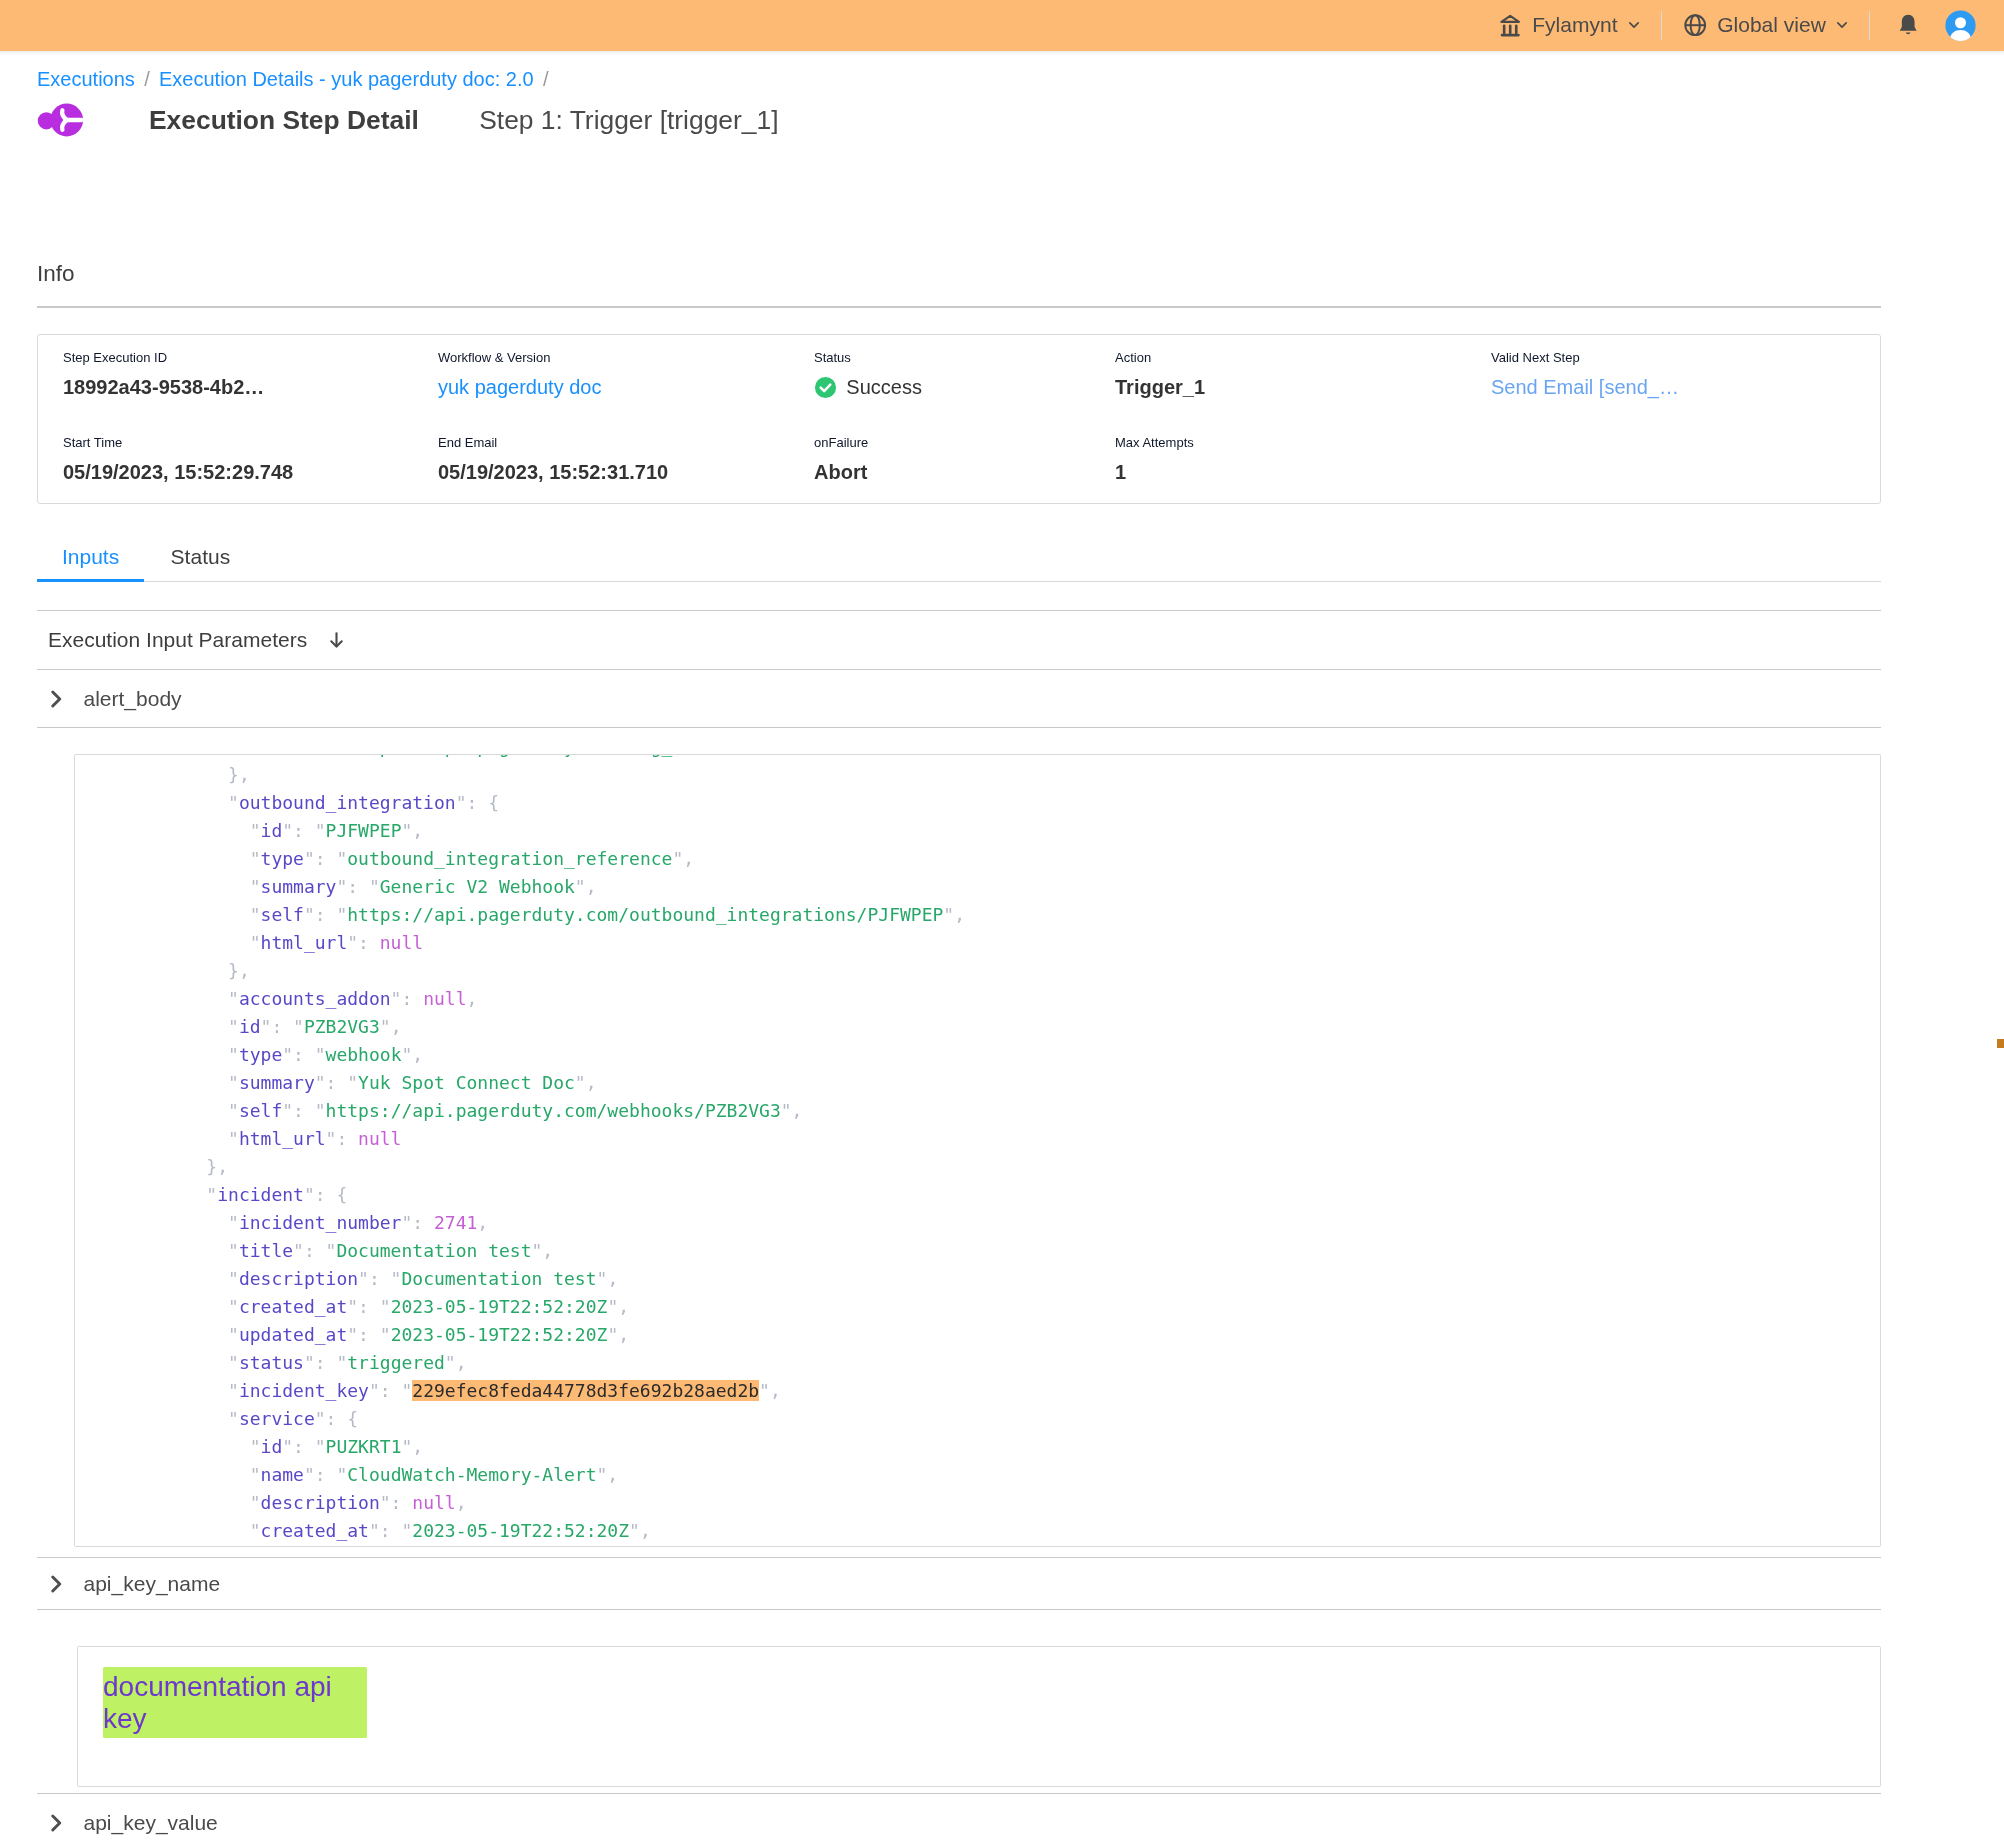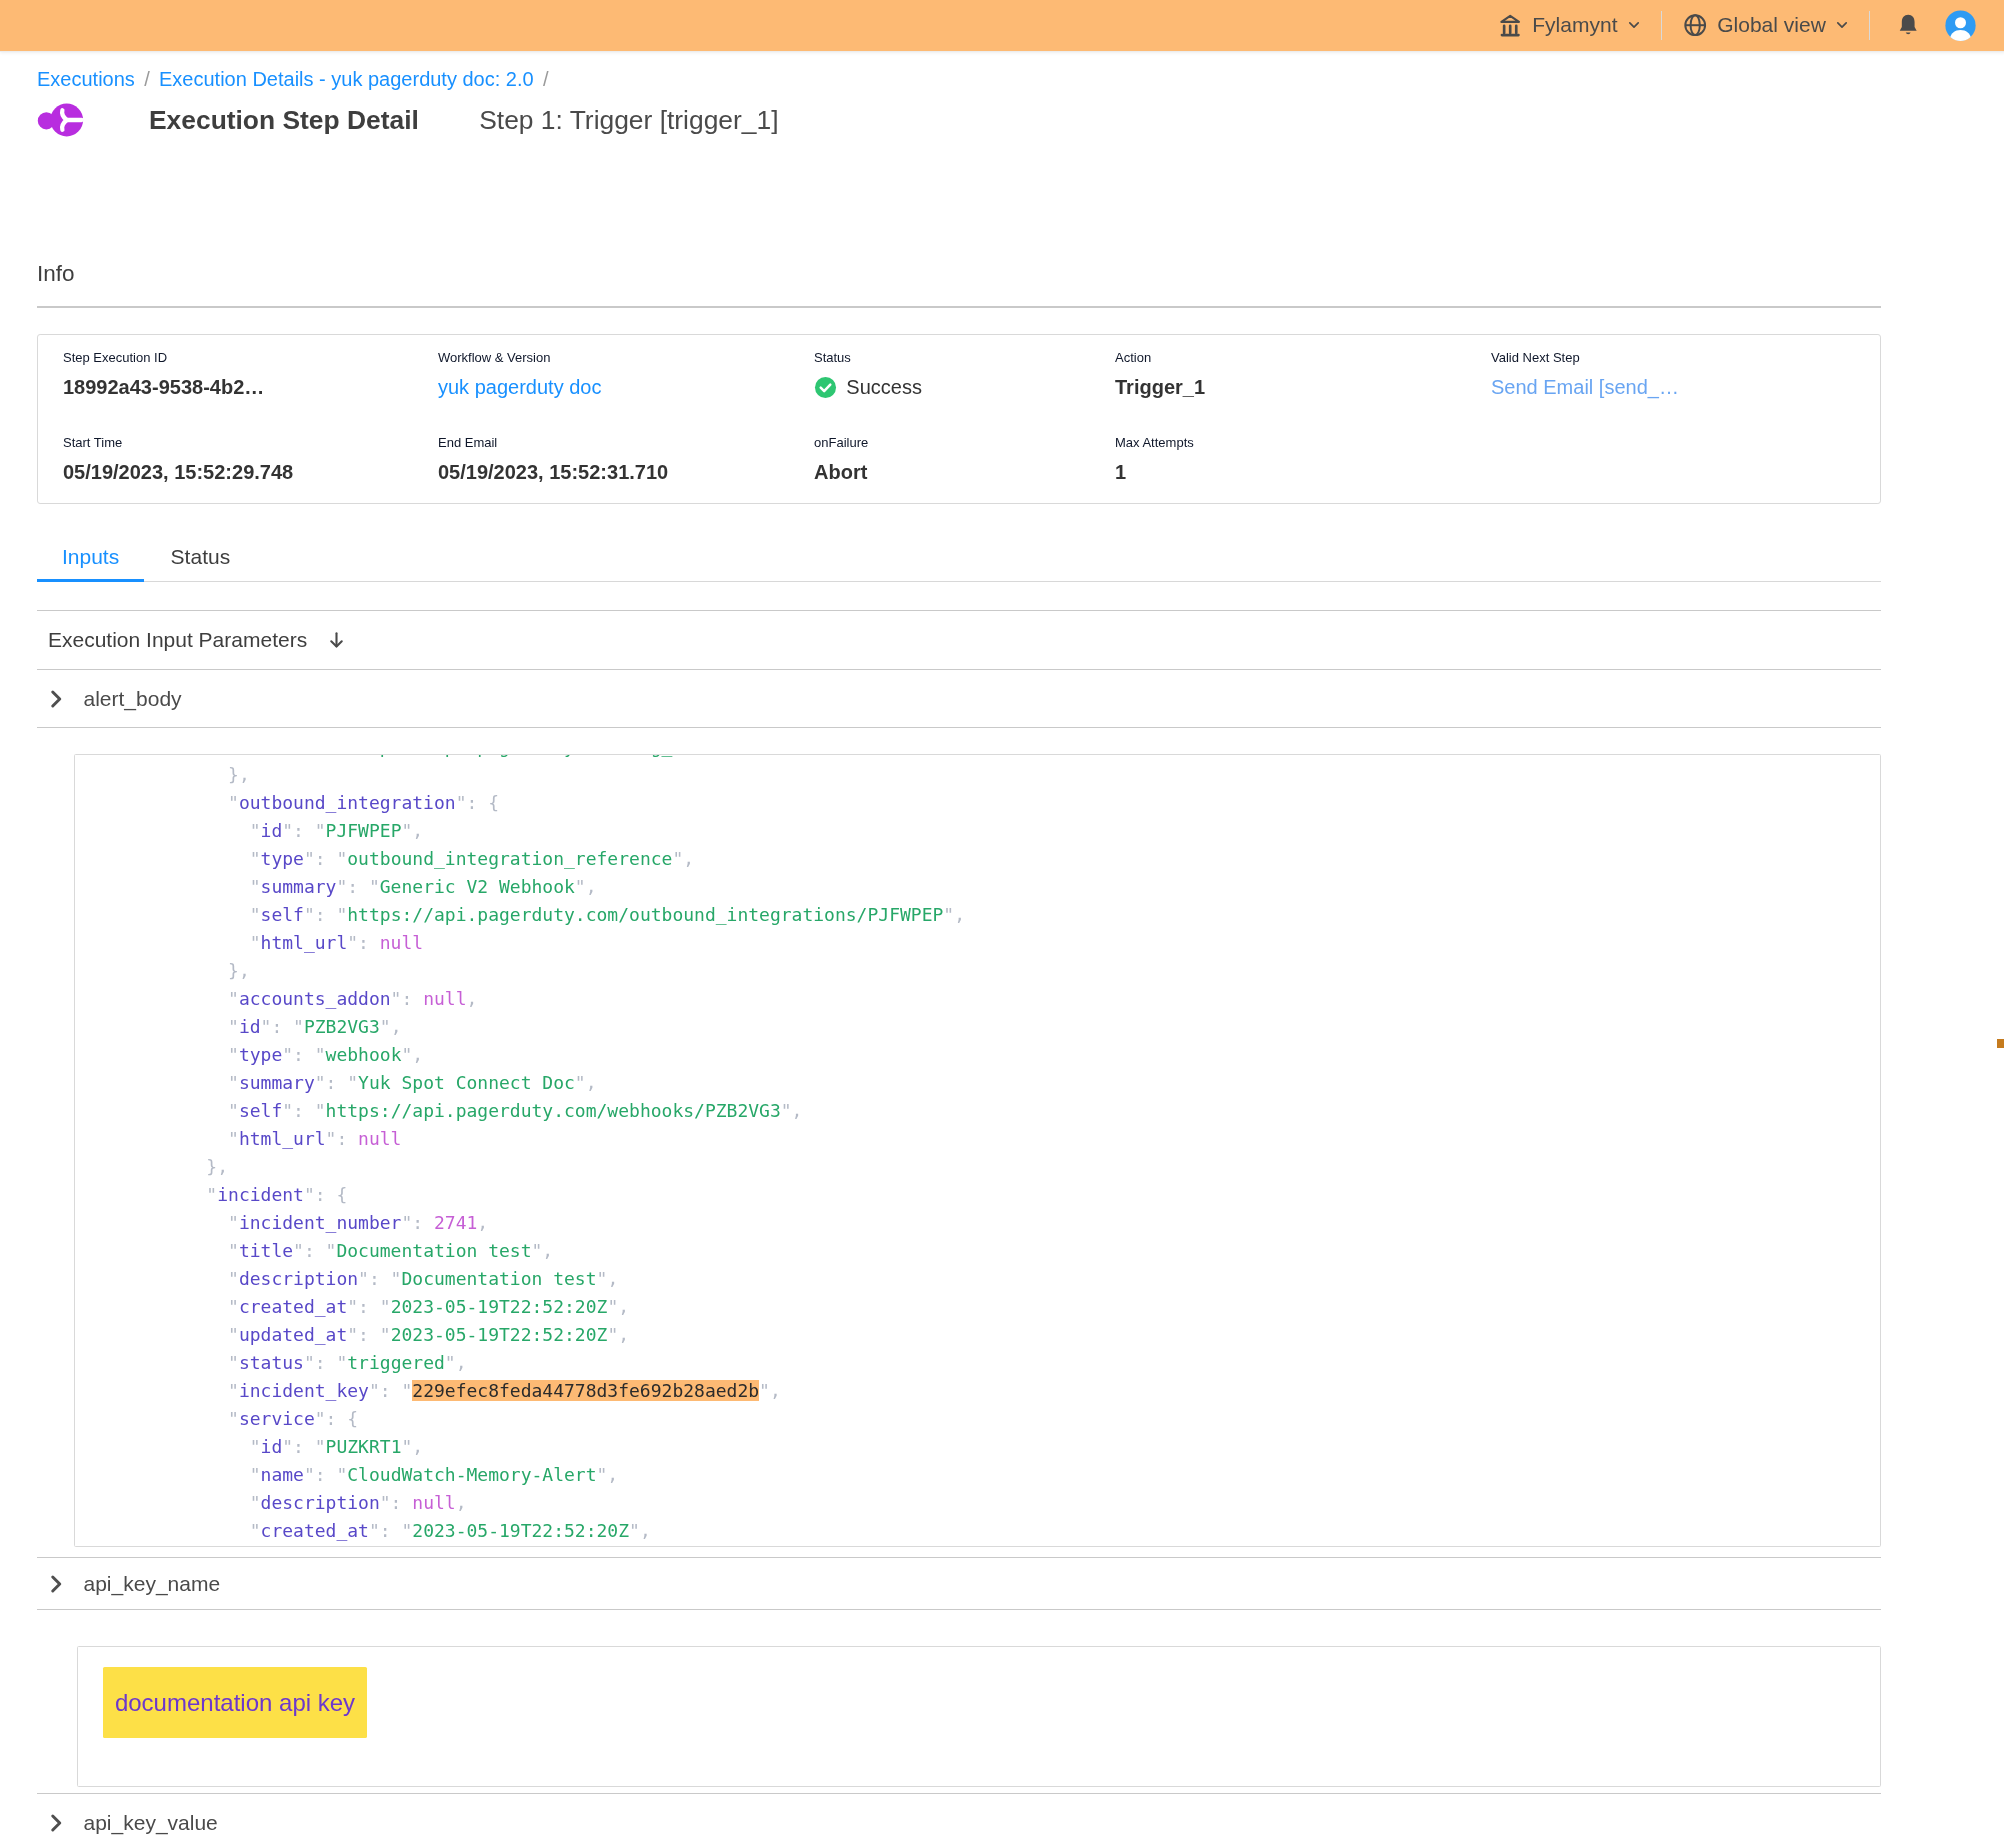--- a/index.html
+++ b/index.html
@@ -79,22 +79,22 @@
   .t-s{color:#27a768;}
   .t-l{color:#c65fd5;}
   .t-h{background:#fdba74;color:#2b2b2b;}
   .hr-c{margin-top:9.3px;}
   
   .value-card{
     margin-top:36px;margin-left:40px;height:141px;border:0.8px solid #d9d9d9;border-radius:1.6px;
     background:#fff;box-sizing:border-box;
   }
   .chip{
-    margin:20px 0 0 25px;width:264px;height:71px;background:#fde047;border-radius:1.6px;
-    display:flex;align-items:center;justify-content:center;font-size:24px;color:#6d38cc;
+    margin:20px 0 0 25px;width:264px;height:71px;background:#bef264;border-radius:1.6px;
+    display:flex;align-items:center;justify-content:center;font-size:28px;color:#6d38cc;
   }
   .hr-d{margin-top:5.4px;}
   
   .scroll-tick{position:absolute;left:1997px;top:1039px;width:7.8px;height:9.3px;background:#c57b1e;}
 </style>
 </head>
 <body>
 
 <header class="topbar">
   <div class="menu-item">

